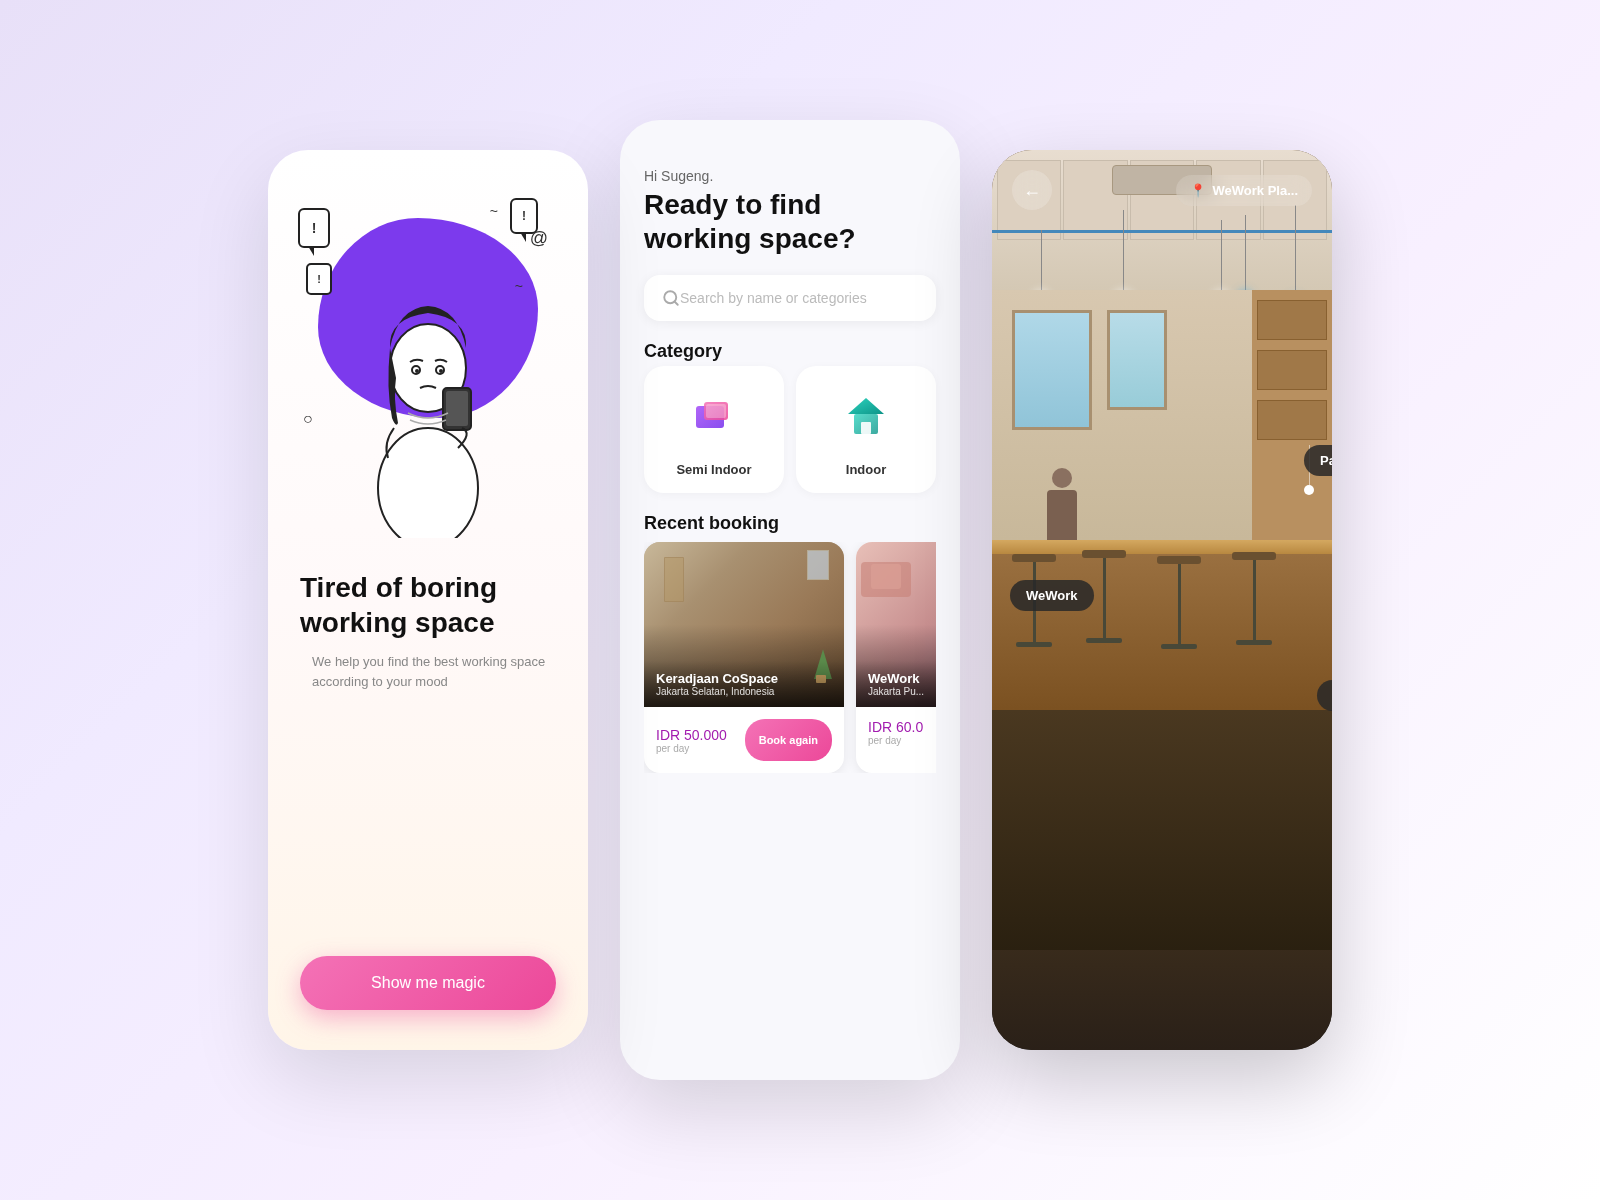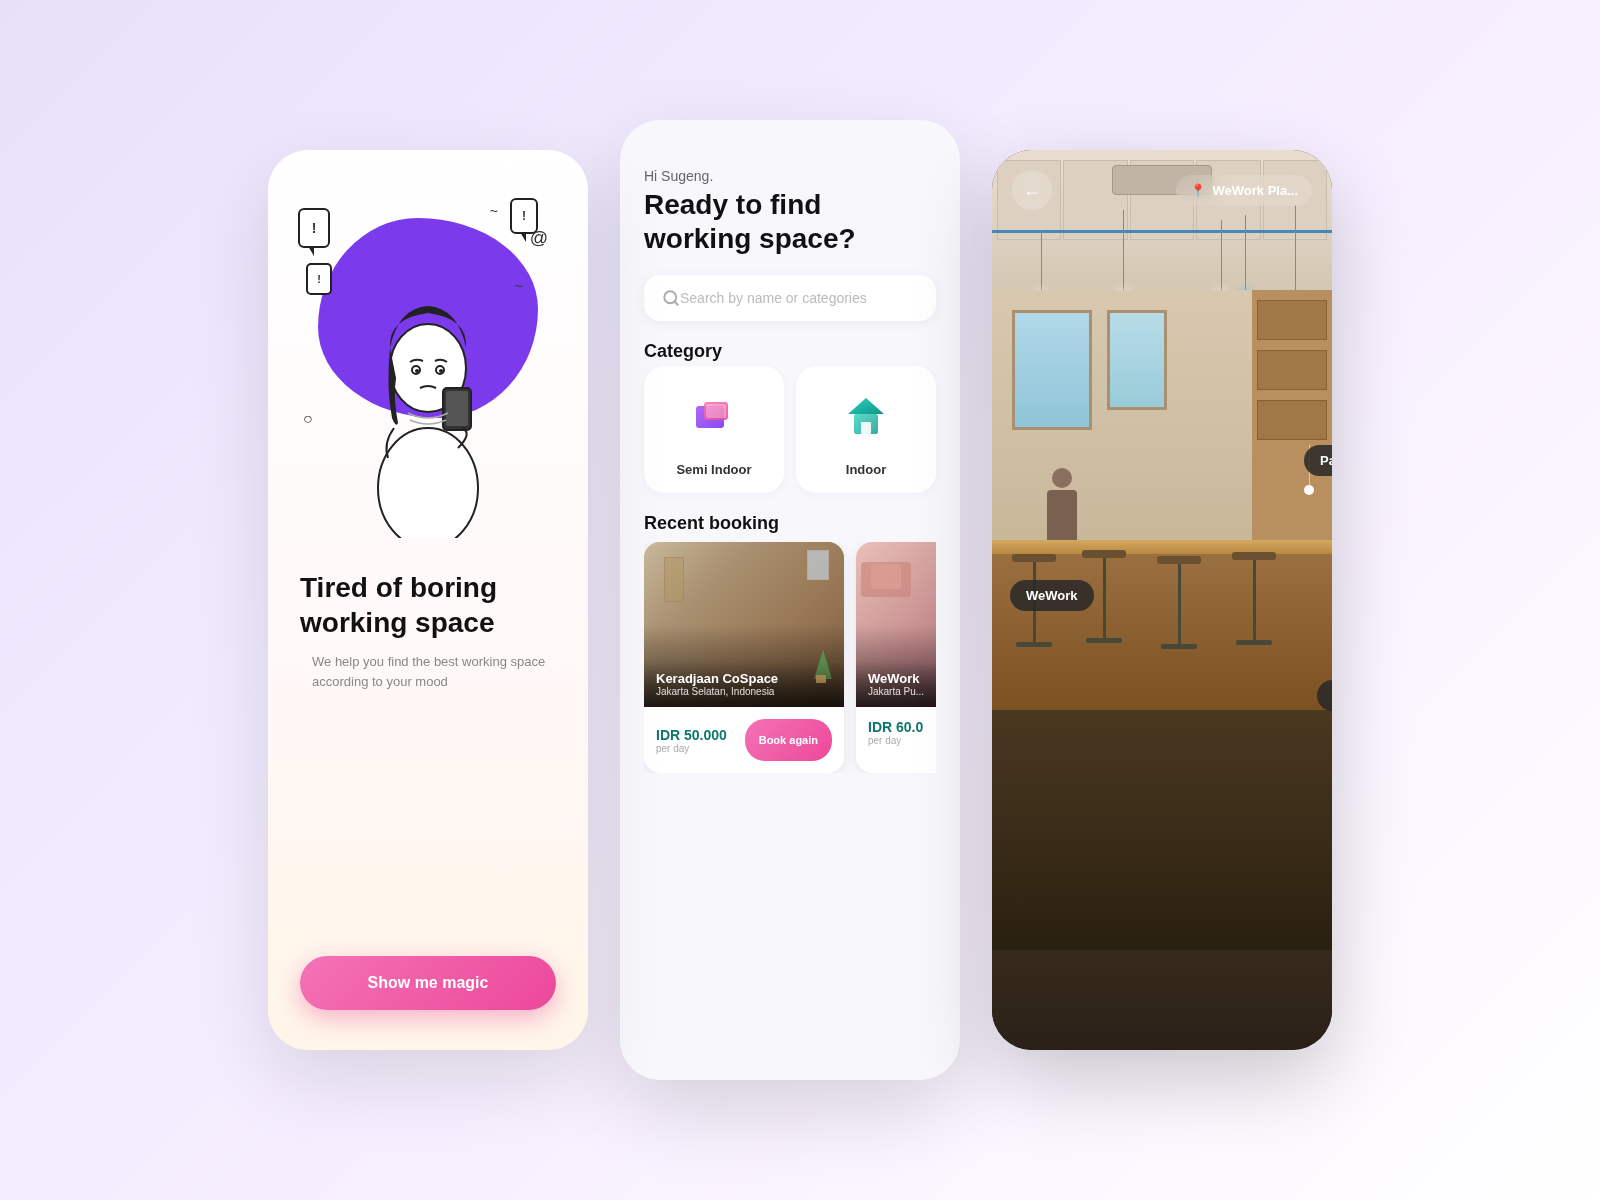--- a/index.html
+++ b/index.html
@@ -111,21 +111,21 @@
 
     .magic-btn {
       margin-top: auto;
       width: 100%;
       padding: 18px;
       background: linear-gradient(135deg, #f472b6, #ec4899);
       border: none;
       border-radius: 50px;
       color: white;
       font-size: 16px;
-      font-weight: 700;
+      font-weight: 400;
       cursor: pointer;
       box-shadow: 0 8px 24px rgba(236,72,153,0.4);
     }
 
     
     .screen-2 {
       width: 340px;
       height: 960px;
       background: #f8f8fc;
       border-radius: 40px;
@@ -257,22 +257,22 @@
 
     .booking-card-bottom {
       padding: 12px;
       display: flex;
       align-items: center;
       justify-content: space-between;
     }
 
     .booking-price {
       font-size: 14px;
-      font-weight: 700;
-      color: #0f766e;
+      font-weight: 400;
+      color: #a21caf;
     }
 
     .booking-per-day {
       font-size: 10px;
       color: #aaa;
     }
 
     .book-again-btn {
       background: linear-gradient(135deg, #f472b6, #ec4899);
       color: white;

